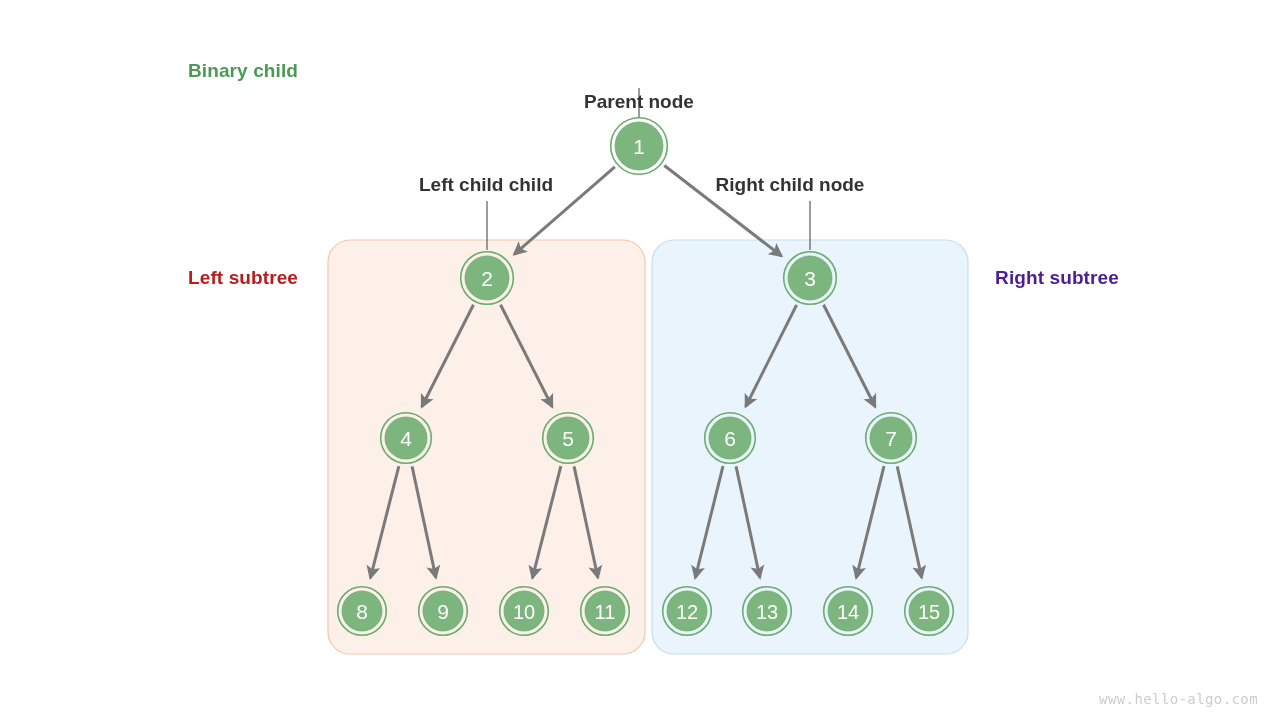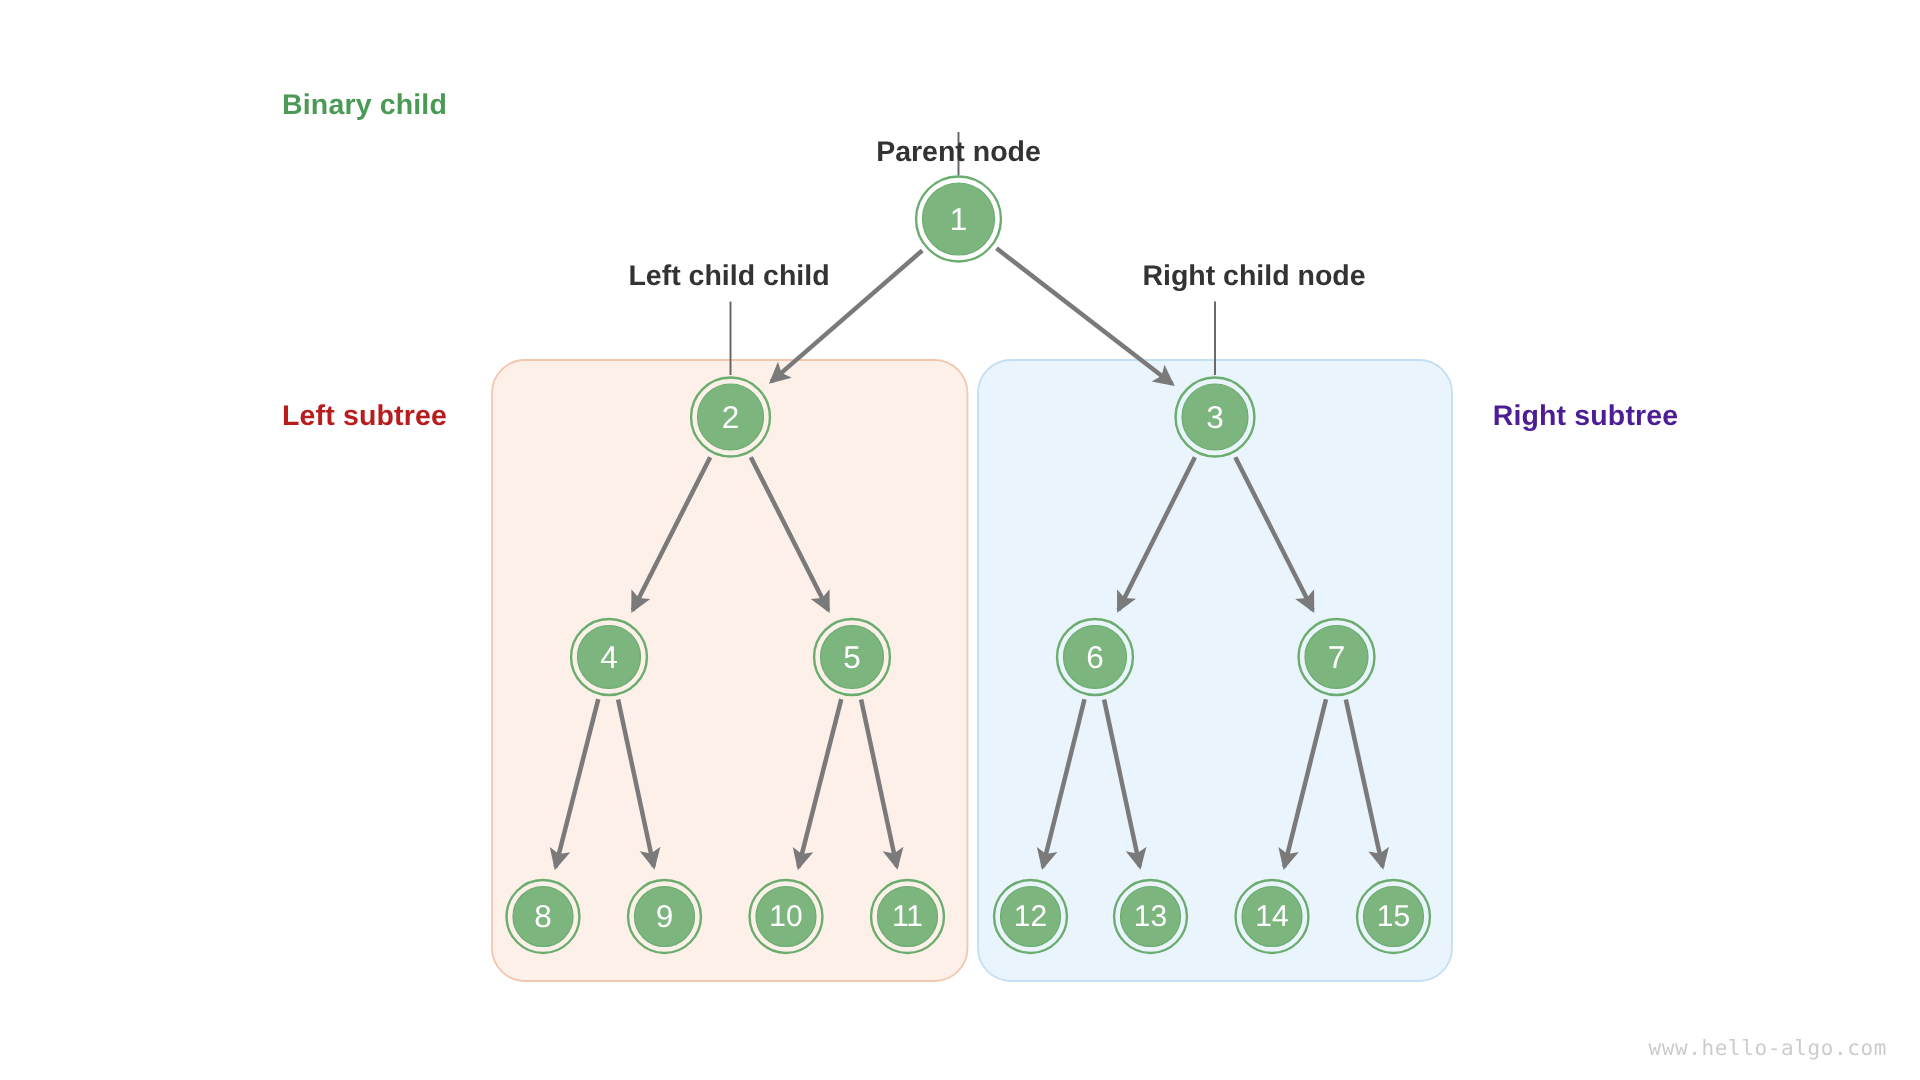--- a/index.html
+++ b/index.html
@@ -178,17 +178,17 @@
   <div class="panel-label" id="label-binary-tree" style="top: 60px; left: 243px; transform: translateX(-50%); color: rgb(74, 154, 86);">Binary child</div>
 
   <div class="panel-label" id="label-left-subtree" style="top: 267px; left: 243px; transform: translateX(-50%); color: #b91c1c;">Left subtree</div>
 
   <div class="panel-label" id="label-right-subtree" style="top: 267px; left: 1057px; transform: translateX(-50%); color: #4c1d95;">Right subtree</div>
 
   <div class="callout-label" id="label-parent-node" style="top: 70px; left: 639px; transform: translateX(-50%); margin-top: 21px;">Parent node</div>
 
   <div class="callout-label" id="label-left-child" style="top: 174px; left: 486px; transform: translateX(-50%);">Left child child</div>
 
-  <div class="callout-label" id="label-right-child" style="top: 174px; left: 836px; transform: translateX(-50%); text-align: center;">Right child node</div>
+  <div class="callout-label" id="label-right-child" style="top: 174px; left: 790px; transform: translateX(-50%); text-align: center;">Right child node</div>
 
   <div id="watermark" style="color: rgb(204, 204, 204);">www.hello-algo.com</div>
 
 </div>
 
 </body></html>

